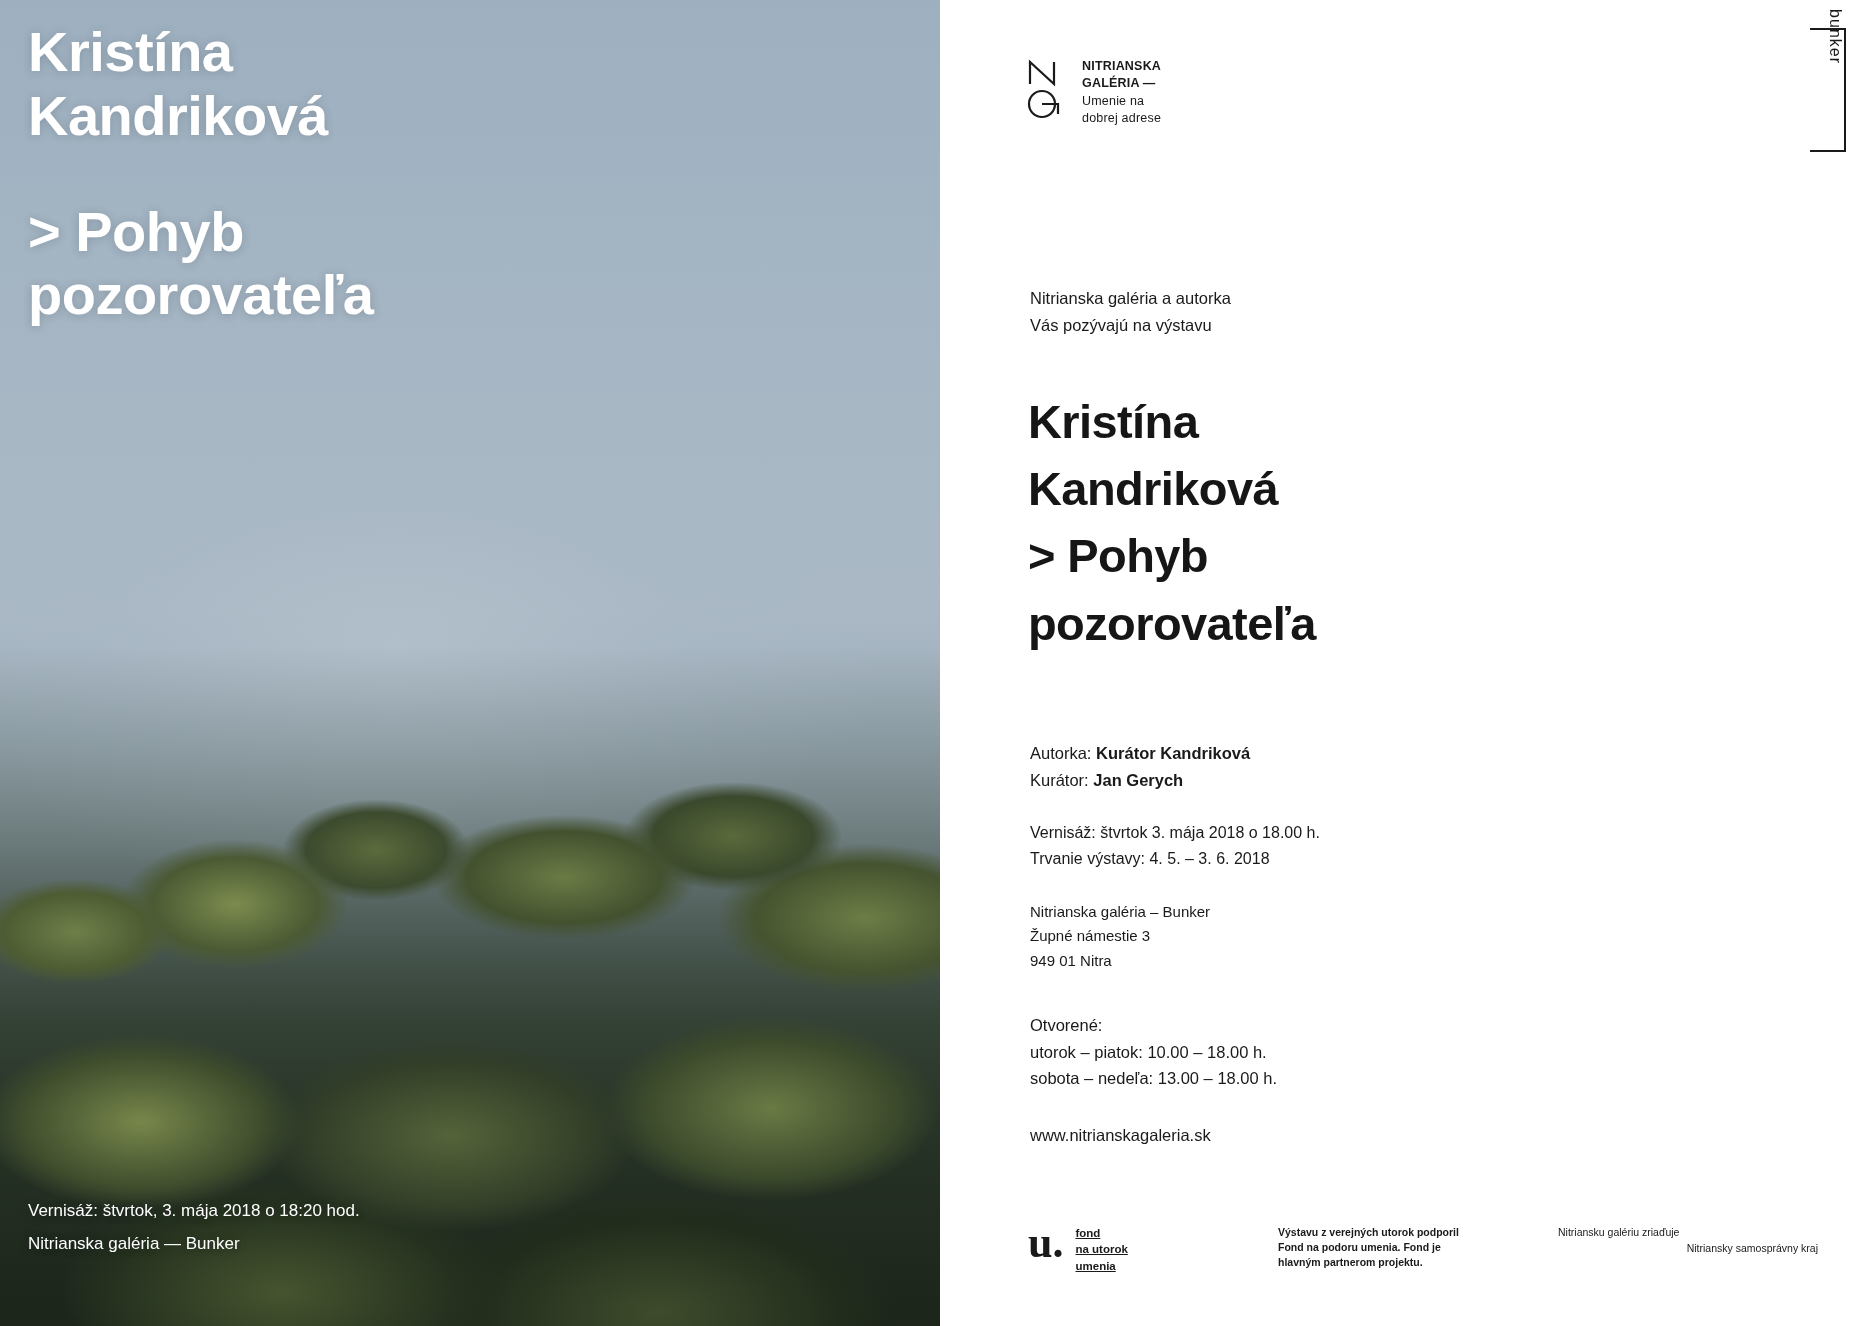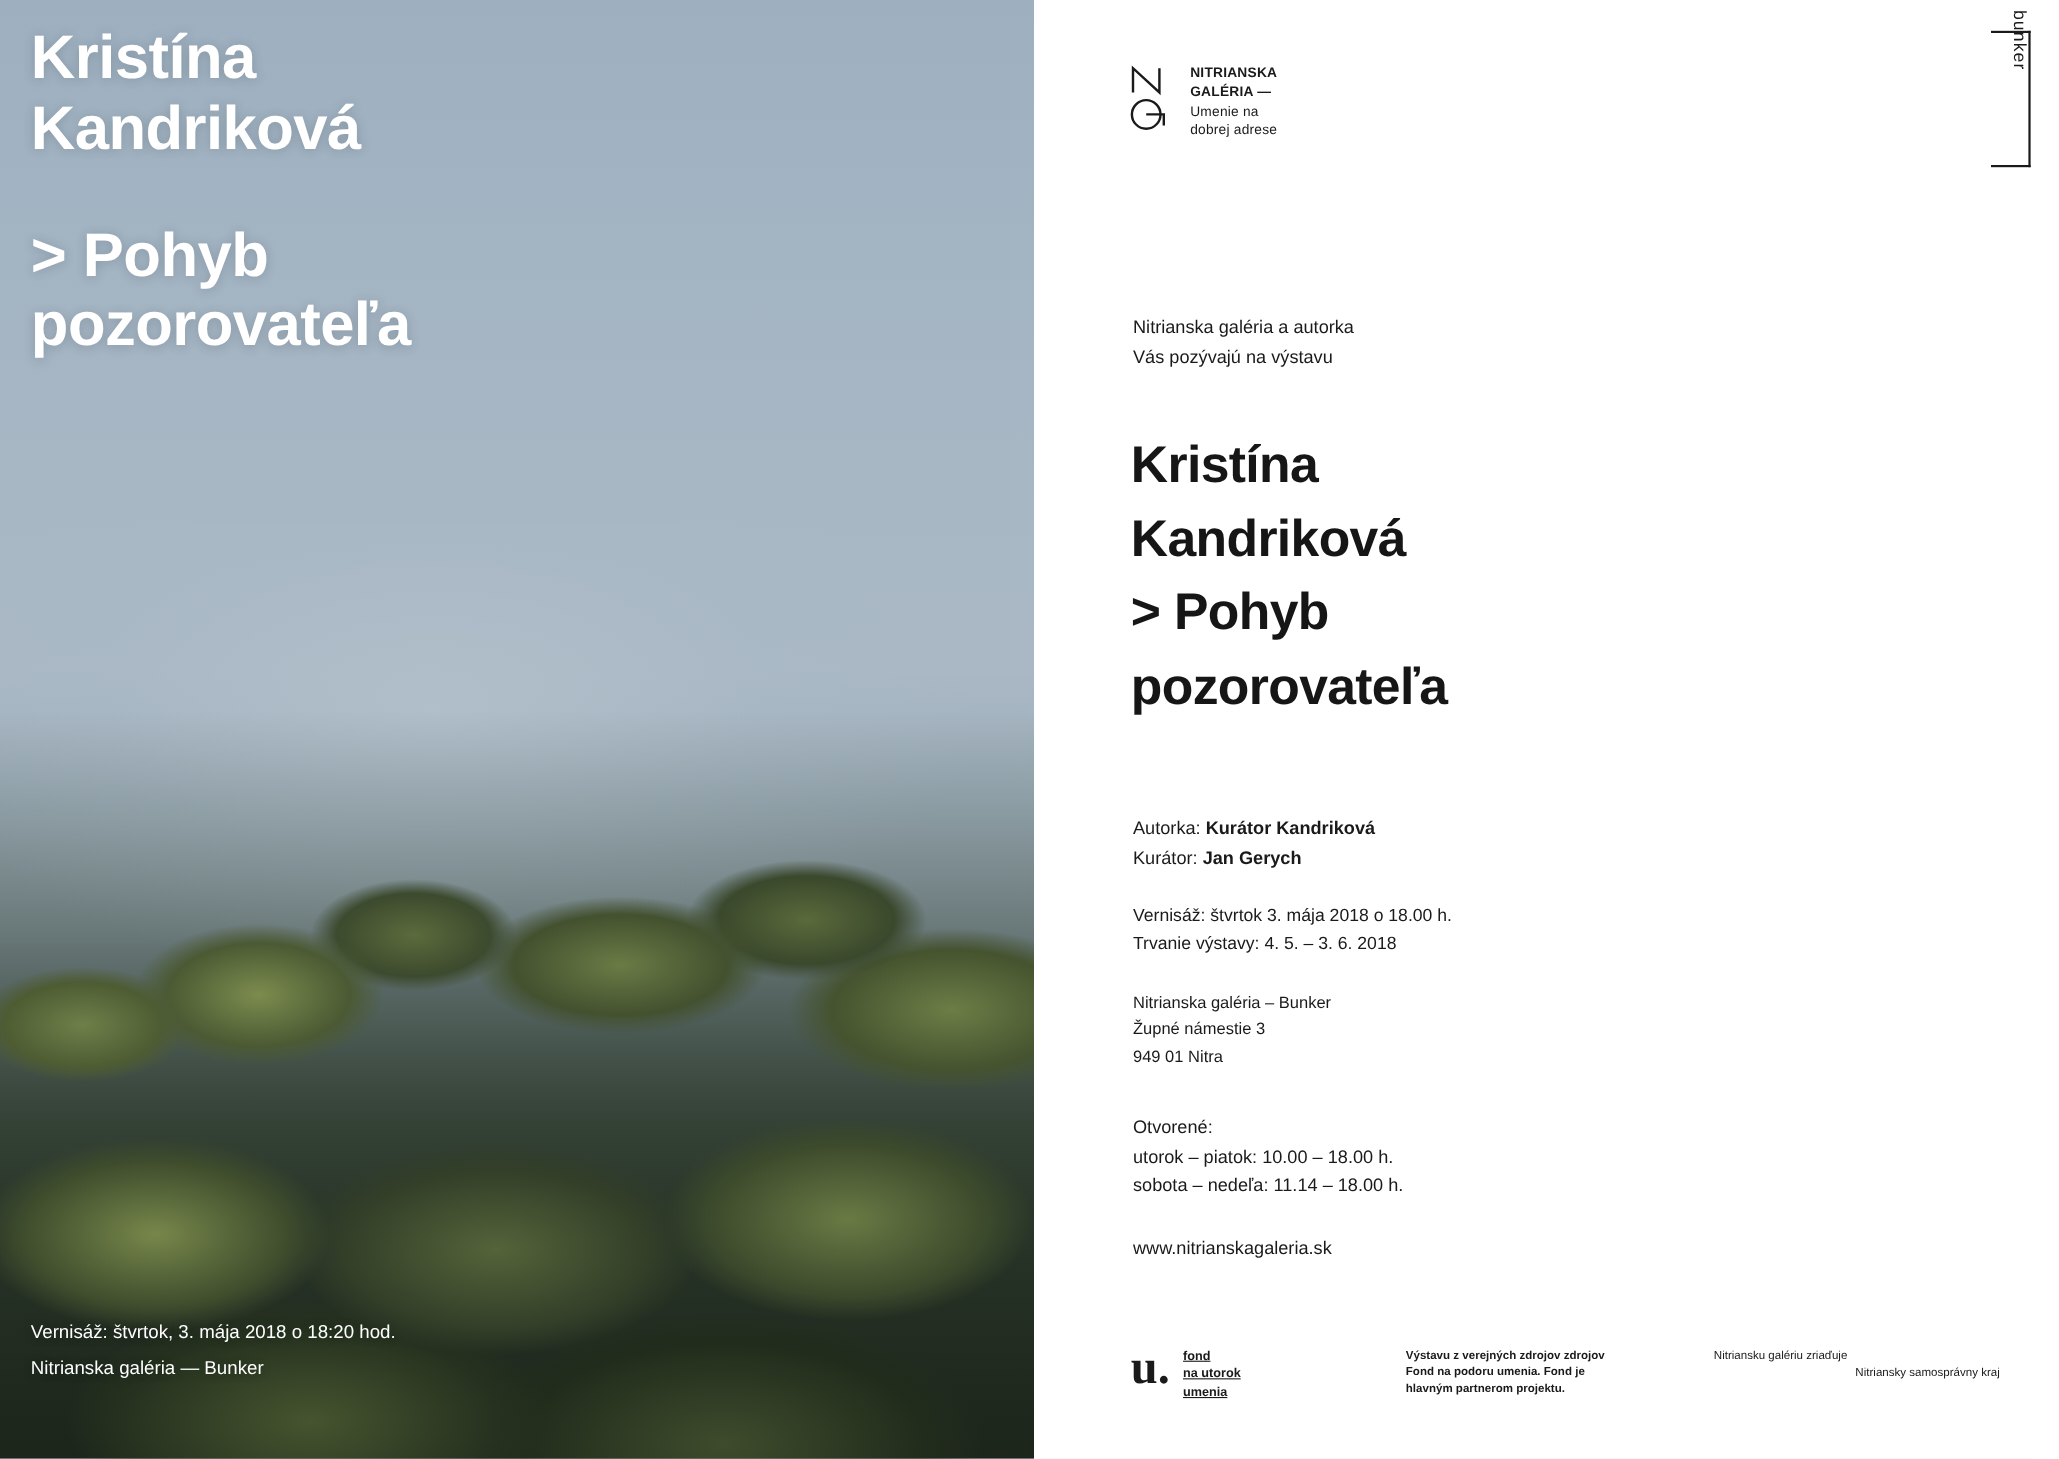--- a/index.html
+++ b/index.html
@@ -334,38 +334,38 @@
 
       <div class="block-venue">
         <div>Nitrianska galéria – Bunker</div>
         <div>Župné námestie 3</div>
         <div>949 01 Nitra</div>
       </div>
 
       <div class="block-hours">
         <div>Otvorené:</div>
         <div>utorok – piatok: 10.00 – 18.00 h.</div>
-        <div>sobota – nedeľa: 11.14 – 18.00 h.</div>
+        <div>sobota – nedeľa: 13.00 – 18.00 h.</div>
       </div>
 
       <div class="block-web">
         <a href="#">www.nitrianskagaleria.sk</a>
       </div>
 
       <div class="footer">
         <div class="fpu">
           <span class="fpu-mark">u.</span>
           <span class="fpu-text">
             <div>fond</div>
             <div>na utorok</div>
             <div>umenia</div>
           </span>
         </div>
         <div class="support-text">
-          <div>Výstavu z verejných zdrojov zdrojov</div>
+          <div>Výstavu z verejných utorok podporil</div>
           <div>Fond na podoru umenia. Fond je</div>
           <div>hlavným partnerom projektu.</div>
         </div>
         <div class="founder">
           <div>Nitriansku galériu zriaďuje</div>
           <div class="strong">Nitriansky samosprávny kraj</div>
         </div>
       </div>
 
     </div>

